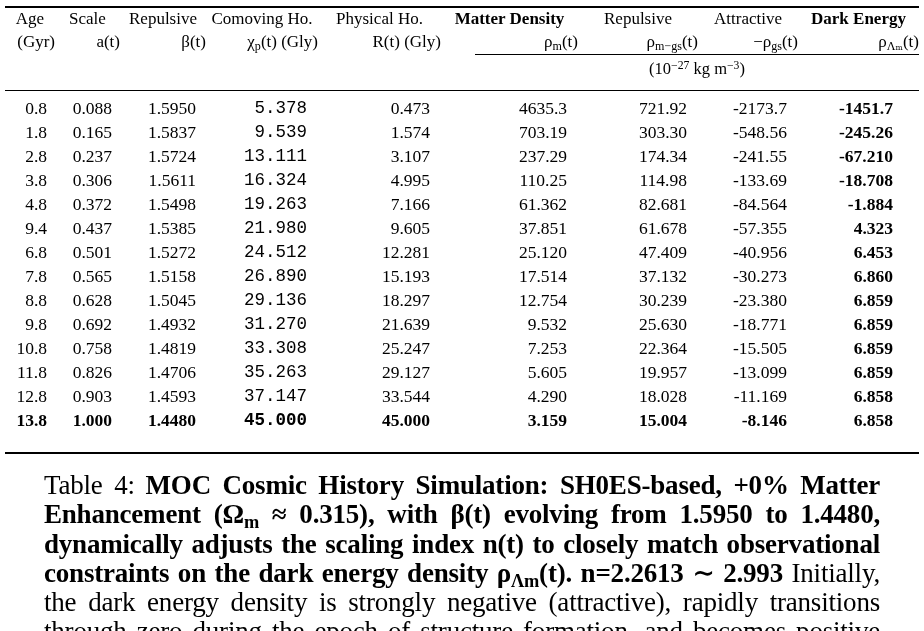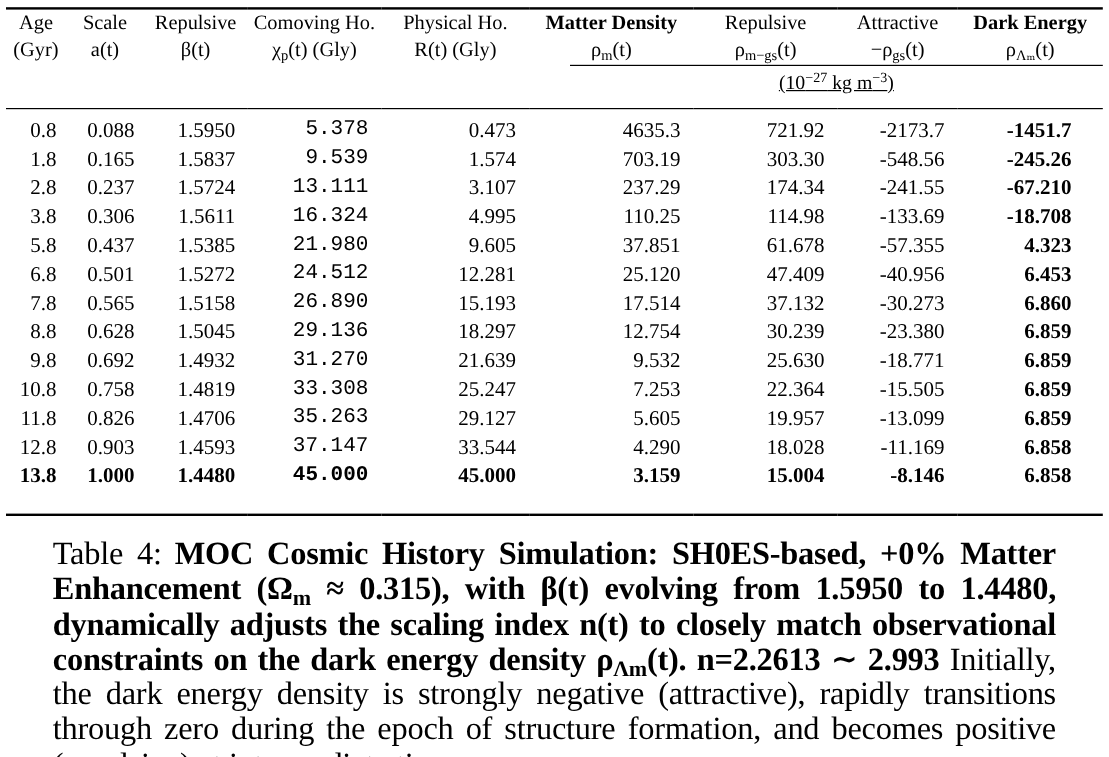--- a/index.html
+++ b/index.html
@@ -35,27 +35,27 @@
     overflow: visible;
   }
   
   col.c1{width:50px} col.c2{width:65px} col.c3{width:86px}
   col.c4{width:112px} col.c5{width:123px} col.c6{width:137px}
   col.c7{width:120px} col.c8{width:100px} col.c9{width:121px}
 
   thead th { text-align: center; vertical-align: top; padding-top: 5px; }
   thead .l1 { line-height: 22px; font-size: 17px; }
   thead .l1.b { font-weight: bold; }
-  thead .l2 { line-height: 24px; font-size: 17px; }
+  thead .l2 { line-height: 24px; font-size: 17px; text-align: right; }
   .mathit { }
   .unit { font-style: normal; margin-top: 48px; }
   sub { font-size: 71%; vertical-align: -0.28em; line-height: 0; }
   sup { font-size: 71%; vertical-align: 0.45em; line-height: 0; }
 
-  tr.units-row td { border-bottom: 1.4px solid #000; height: 36px; vertical-align: top; text-decoration: underline; }
+  tr.units-row td { border-bottom: 1.4px solid #000; height: 36px; vertical-align: top; }
   .cmid-box {
     border-top: 1.2px solid #000;
     margin-left: 34px;
     text-align: center;
     font-size: 16.5px;
     padding-top: 4px;
   }
 
   tbody td { text-align: right; height: 24px; line-height: 24px; font-size: 17.5px; }
   tbody td:nth-child(1){ padding-right: 8px; }
@@ -184,21 +184,32 @@
           <td>0.306</td>
           <td>1.5611</td>
           <td>16.324</td>
           <td>4.995</td>
           <td>110.25</td>
           <td>114.98</td>
           <td>-133.69</td>
           <td class="b">-18.708</td>
         </tr>
         <tr>
-          <td>5.8</td>
+          <td>4.8</td>
+          <td>0.372</td>
+          <td>1.5498</td>
+          <td>19.263</td>
+          <td>7.166</td>
+          <td>61.362</td>
+          <td>82.681</td>
+          <td>-84.564</td>
+          <td class="b">-1.884</td>
+        </tr>
+        <tr>
+          <td>9.4</td>
           <td>0.437</td>
           <td>1.5385</td>
           <td>21.980</td>
           <td>9.605</td>
           <td>37.851</td>
           <td>61.678</td>
           <td>-57.355</td>
           <td class="b">4.323</td>
         </tr>
         <tr>

